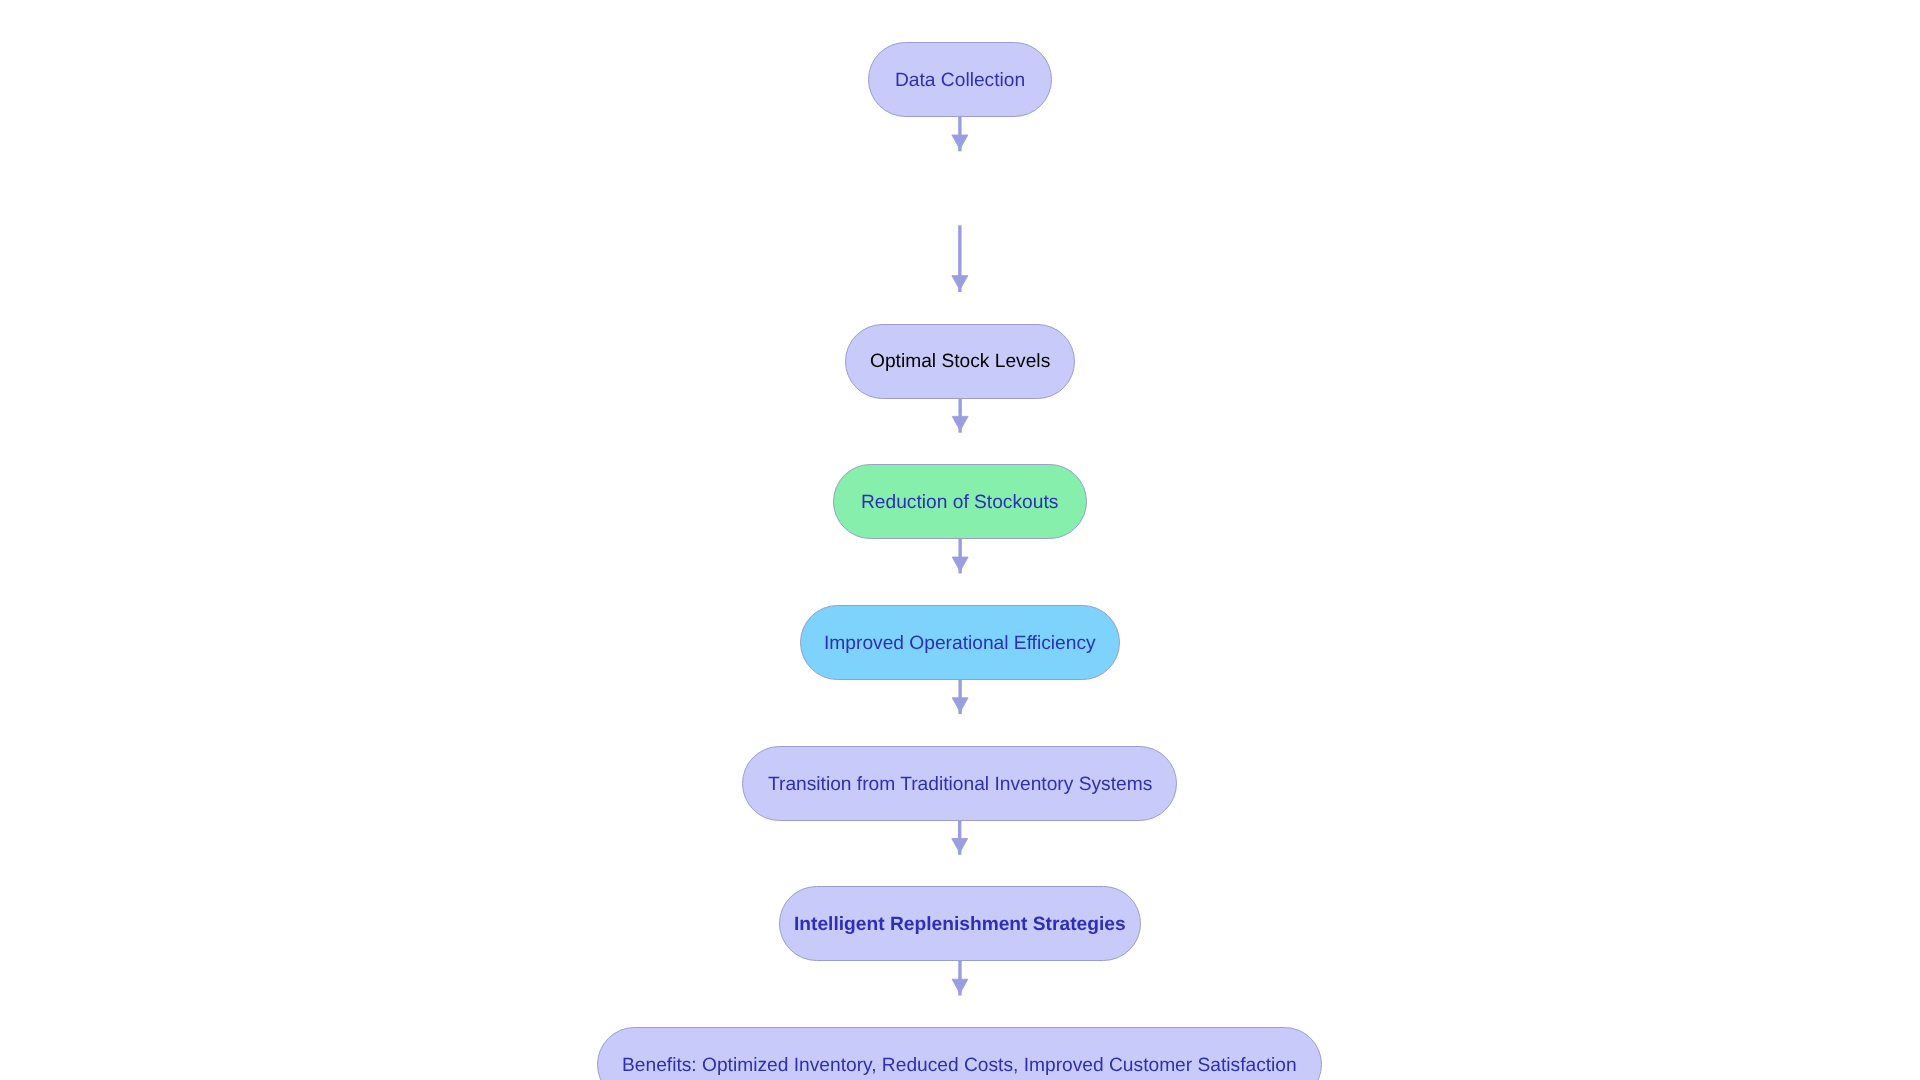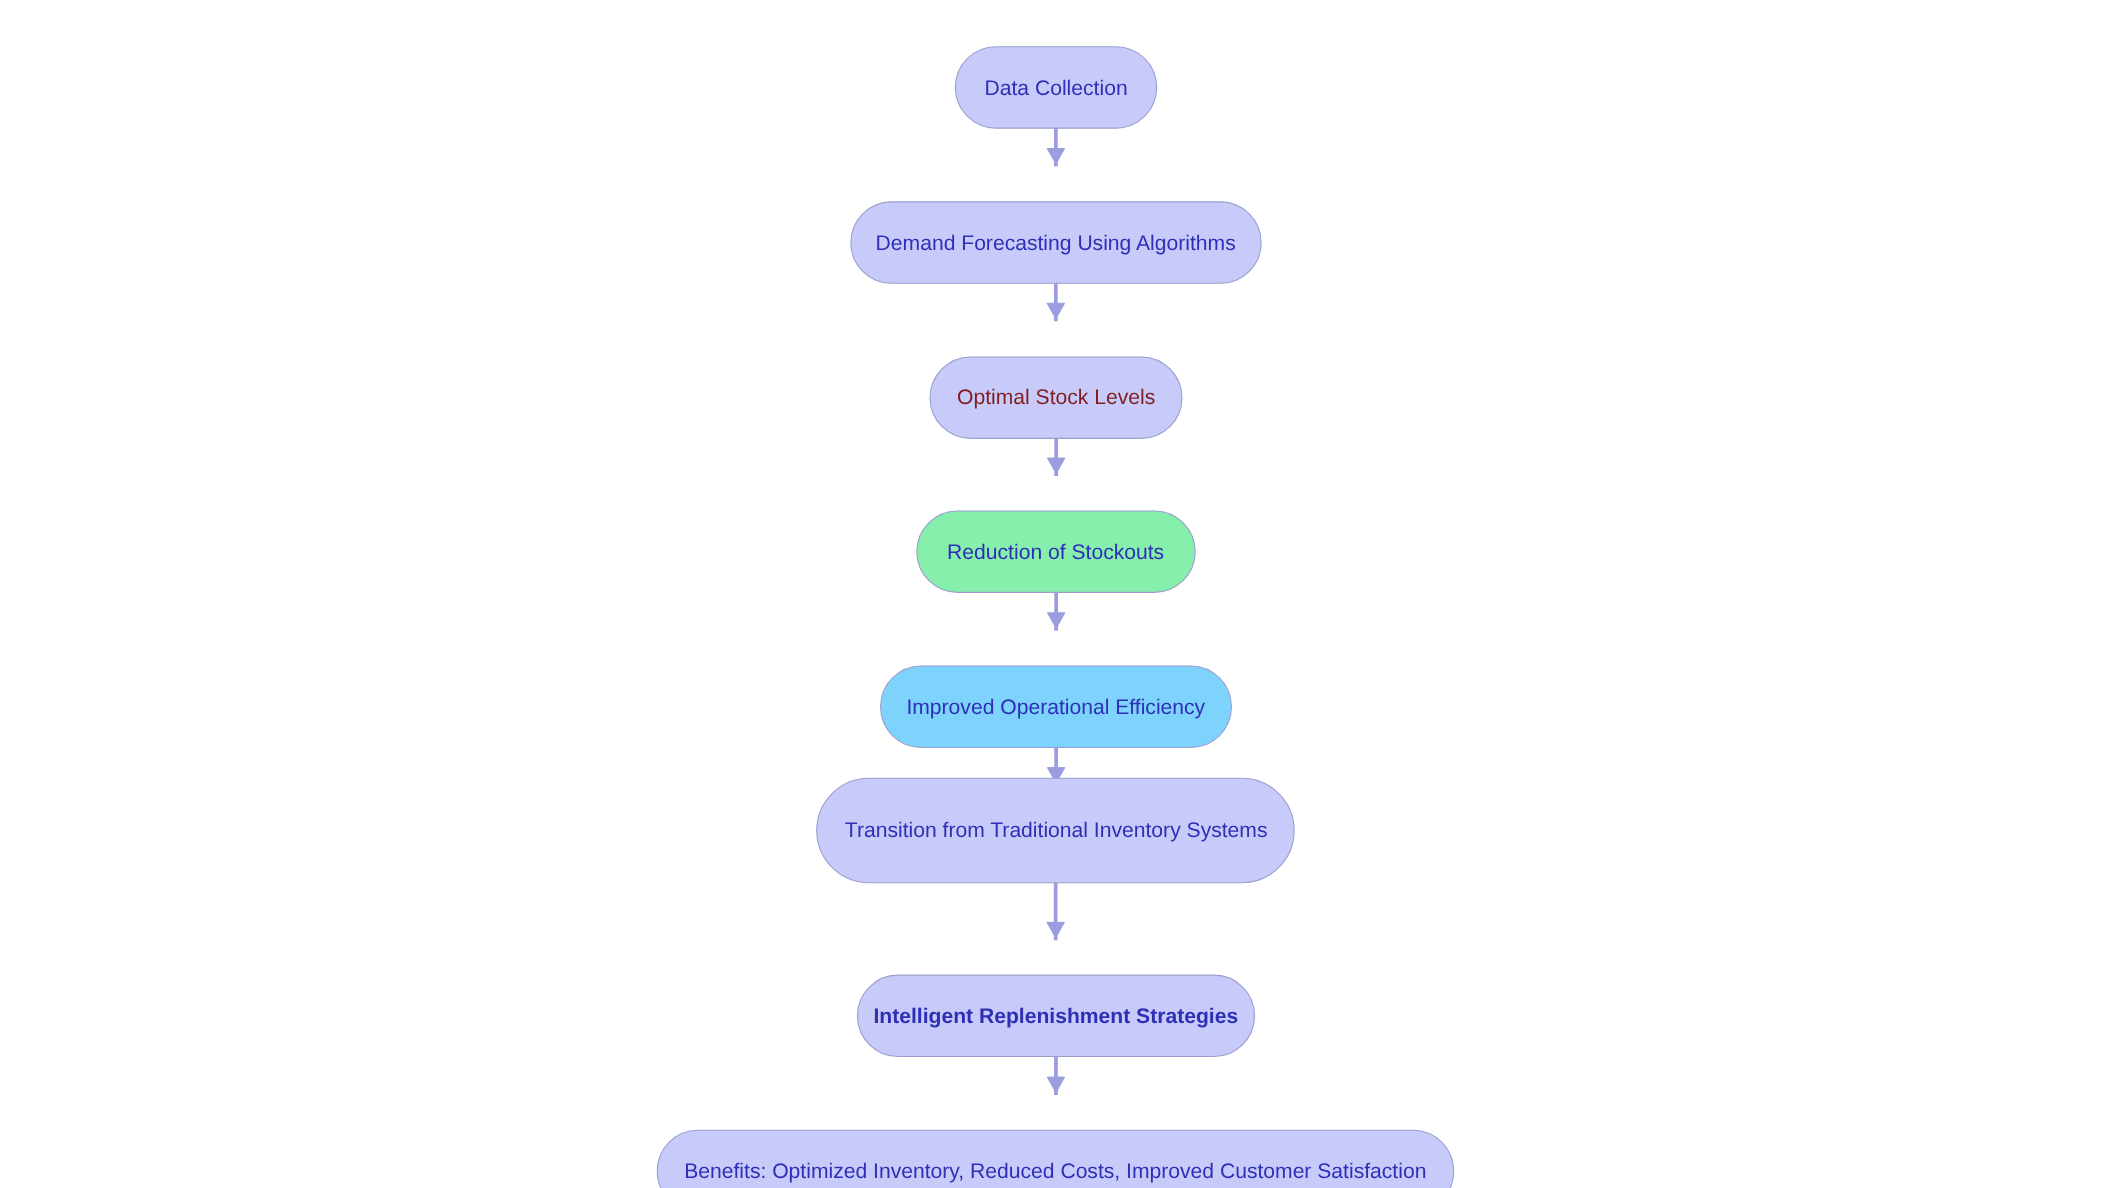--- a/index.html
+++ b/index.html
@@ -101,33 +101,30 @@
     <g>
       <path d="M 959.9499999999999 928.8 L 959.9499999999999 995.5" stroke="#9a9ee0" stroke-width="3.4" fill="none"></path>
       <path d="M 951.9999999999999 979.1999999999999 L 967.9 979.1999999999999 L 959.9499999999999 993.4 Z" fill="#9a9ee0" stroke="#9a9ee0" stroke-width="0.9" stroke-linejoin="miter"></path>
     </g>
   </svg>
 
   <div id="node-layer">
     <div class="node" style="left: 867.6px; top: 10.1px; width: 184.6px; height: 75px; background: rgb(200, 203, 250); border-color: rgb(154, 158, 207); color: rgb(45, 47, 181);">
       <span class="node-label">Data Collection</span>
     </div>
-    <div class="node" style="left: 772.5px; top: 150.8px; width: 374.7px; height: 75px; background: rgb(200, 203, 250); border-color: rgb(154, 158, 207); color: rgb(45, 47, 181);">
-      <span class="node-label">Demand Forecasting Using Algorithms</span>
-    </div>
-    <div class="node" style="left: 845px; top: 291.5px; width: 230.3px; height: 75px; background: rgb(200, 203, 250); border-color: rgb(154, 158, 207); color: #7f1d1d;">
+    <div class="node" style="left: 845px; top: 291.5px; width: 230.3px; height: 75px; background: rgb(200, 203, 250); border-color: rgb(154, 158, 207); color: #000000;">
       <span class="node-label">Optimal Stock Levels</span>
     </div>
     <div class="node" style="left: 833px; top: 432.2px; width: 254.3px; height: 75px; background: #86efac; border-color: rgb(154, 158, 207); color: rgb(45, 47, 181);">
       <span class="node-label">Reduction of Stockouts</span>
     </div>
     <div class="node" style="left: 800.2px; top: 572.9px; width: 319.8px; height: 75px; background: #7dd3fc; border-color: rgb(154, 158, 207); color: rgb(45, 47, 181);">
       <span class="node-label">Improved Operational Efficiency</span>
     </div>
-    <div class="node" style="left: 742.3px; top: 675px; width: 434.8px; height: 96px; background: rgb(200, 203, 250); border-color: rgb(154, 158, 207); color: rgb(45, 47, 181);">
+    <div class="node" style="left: 742.3px; top: 714px; width: 434.8px; height: 75px; background: rgb(200, 203, 250); border-color: rgb(154, 158, 207); color: rgb(45, 47, 181);">
       <span class="node-label">Transition from Traditional Inventory Systems</span>
     </div>
     <div class="node" style="left: 778.8px; top: 854.3px; width: 362.3px; height: 75px; background: rgb(200, 203, 250); border-color: rgb(154, 158, 207); color: rgb(45, 47, 181); font-weight: bold;">
       <span class="node-label">Intelligent Replenishment Strategies</span>
     </div>
     <div class="node" style="left: 597.3px; top: 995px; width: 724.9px; height: 75px; background: rgb(200, 203, 250); border-color: rgb(154, 158, 207); color: rgb(45, 47, 181);">
       <span class="node-label">Benefits: Optimized Inventory, Reduced Costs, Improved Customer Satisfaction</span>
     </div>
   </div>
 

